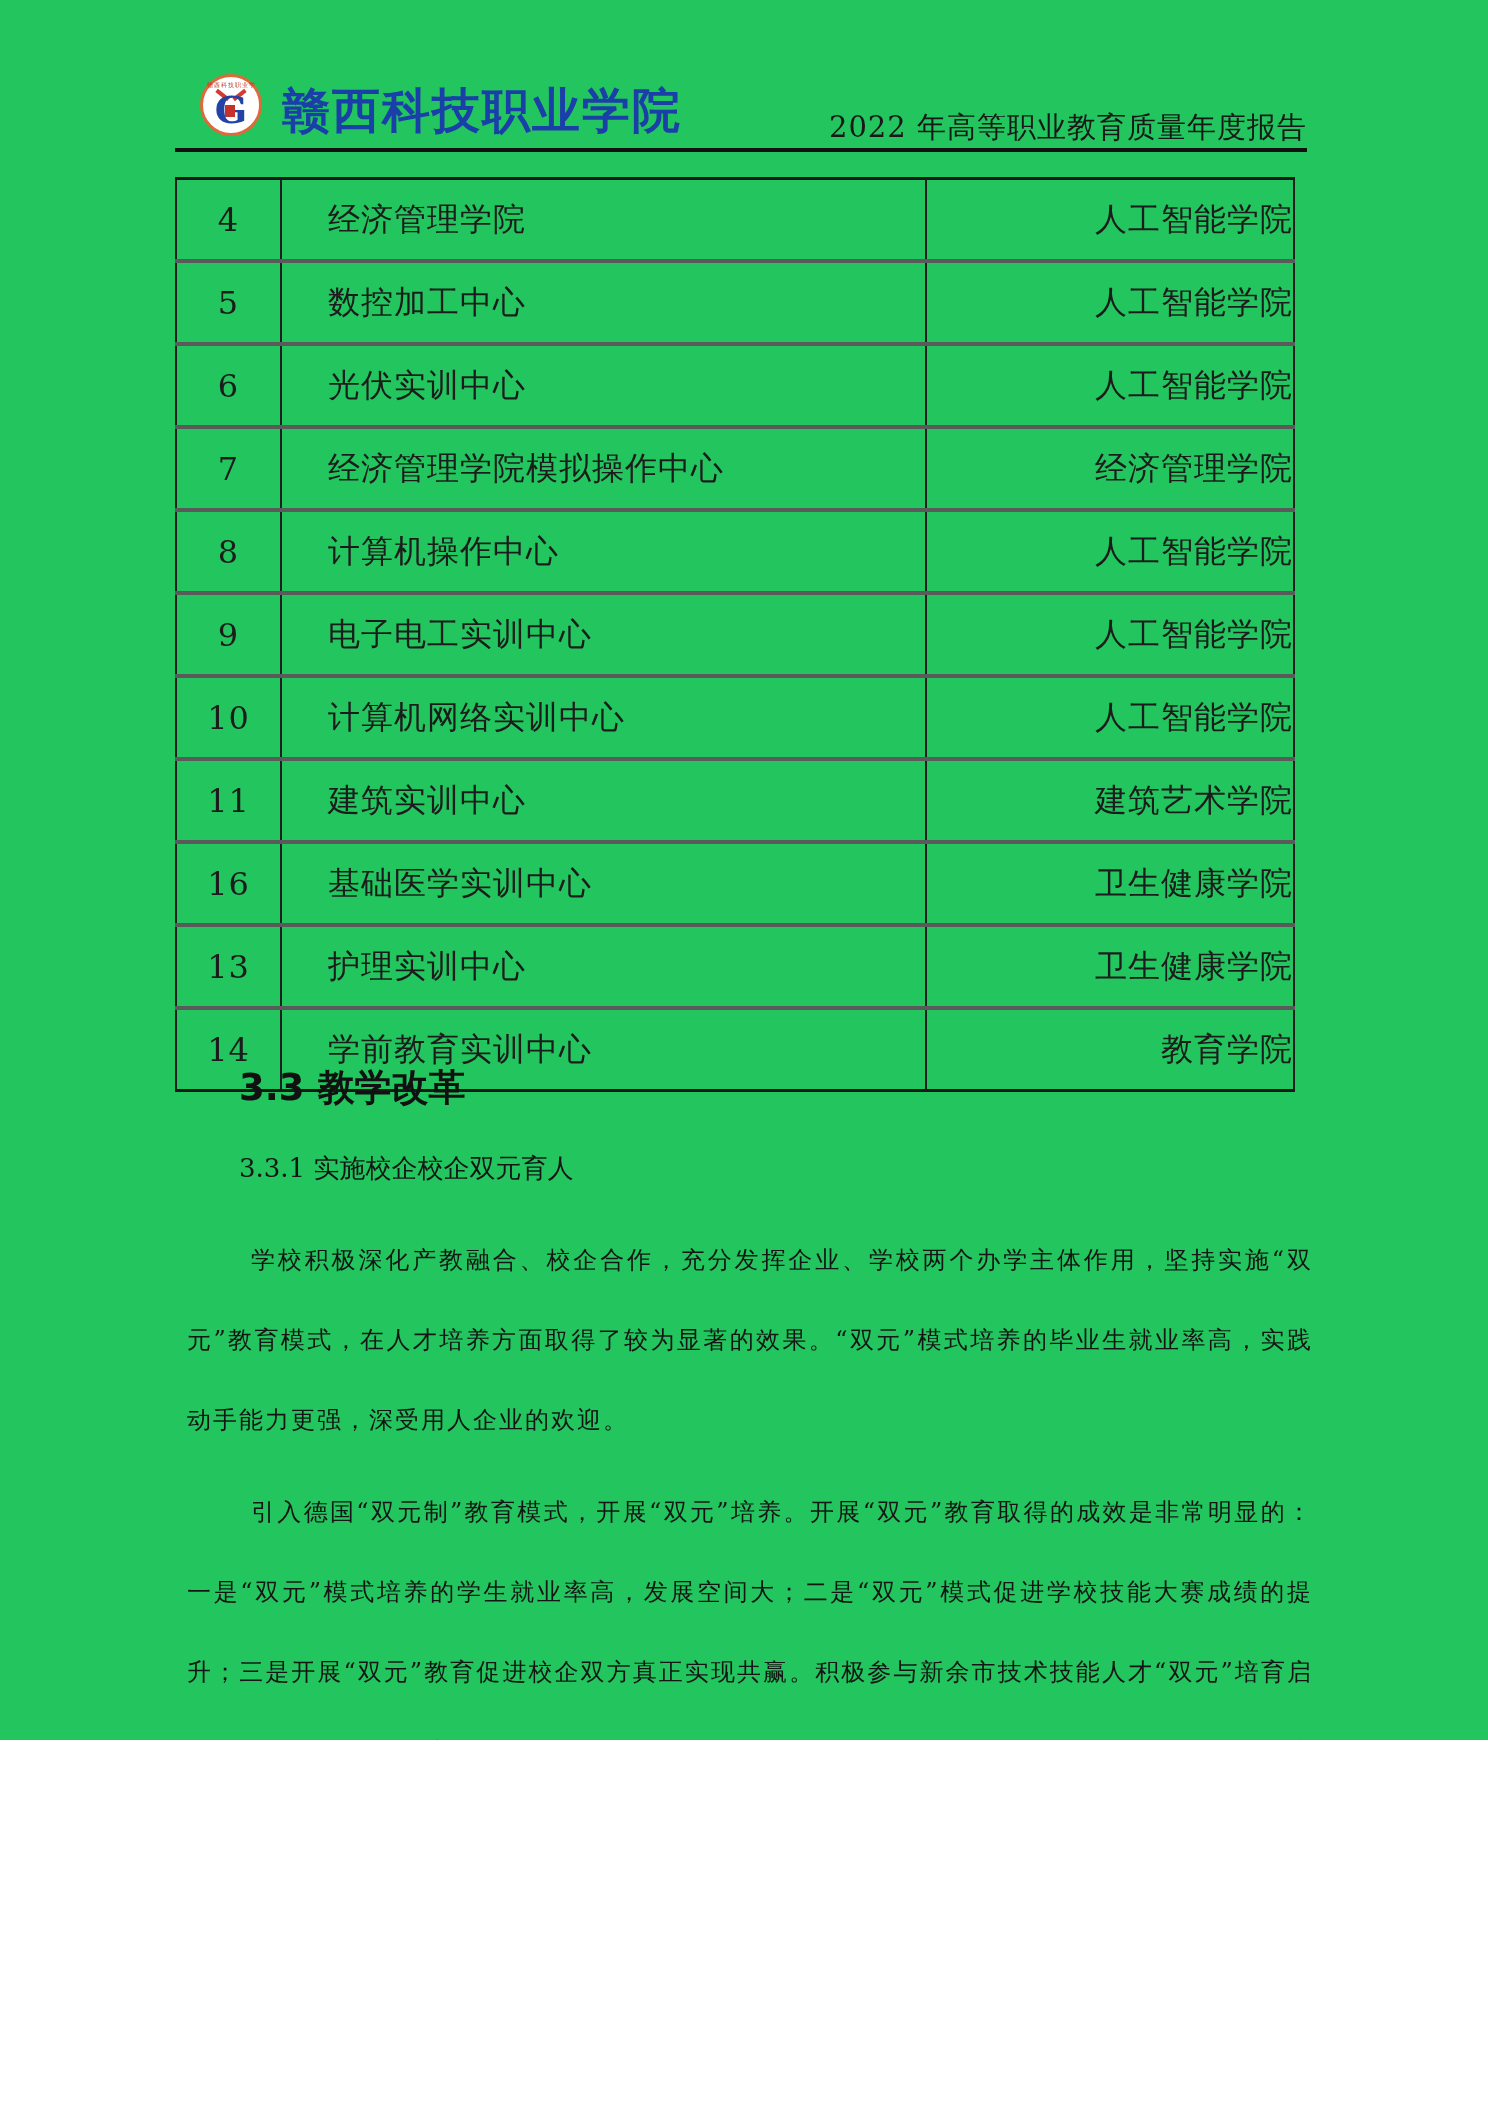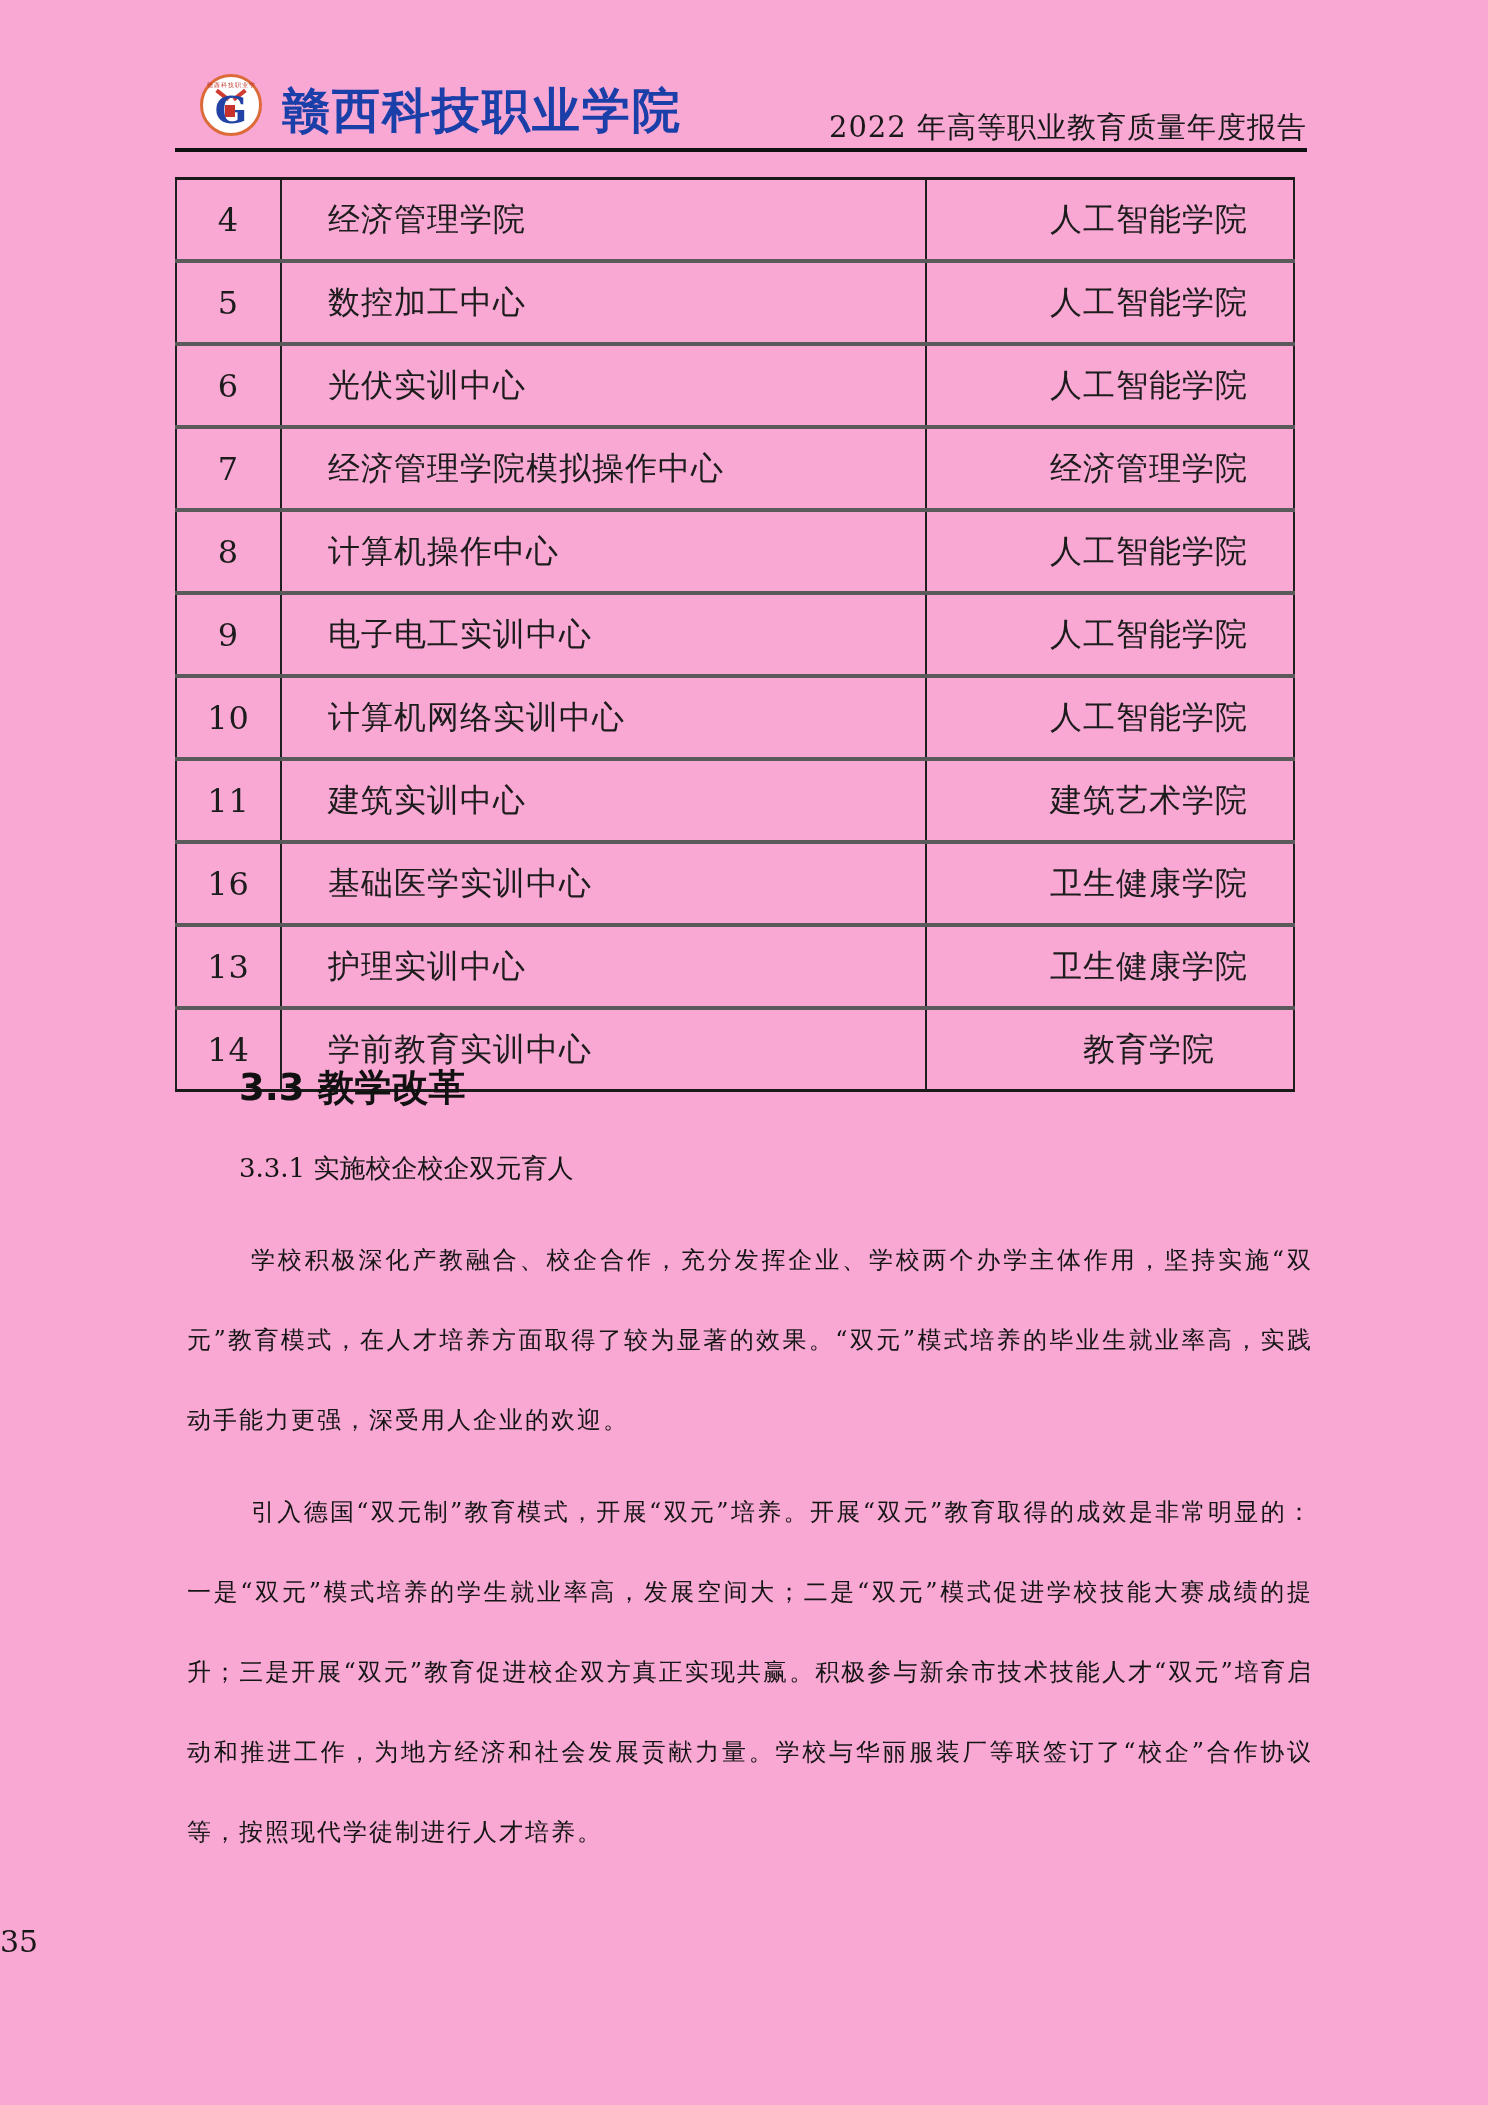--- a/index.html
+++ b/index.html
@@ -4,22 +4,22 @@
 <style>
   html, body { margin: 0; padding: 0; }
   body {
     width: 1488px; height: 2105px;
     background: #ffffff;
     font-family: "DejaVu Serif", "Liberation Serif", serif;
     color: #1c1c1c;
   }
   .page {
     position: relative;
-    width: 1488px; height: 2105px;
-    background: #f9a8d4;
+    width: 1488px; height: 1740px;
+    background: #22c55e;
     overflow: hidden;
   }
 
   
   .logo {
     position: absolute; left: 200px; top: 74px;
     width: 62px; height: 62px;
     border: 3px solid #dd6b3a;
     border-radius: 50%;
     box-sizing: border-box;
@@ -95,21 +95,21 @@
     border-top: 4px solid #5a5a5a;
     border-bottom: 4px solid #5a5a5a;
     padding: 0;
     vertical-align: middle;
     letter-spacing: 1px;
   }
   .train-table tr:first-child td { border-top: 3px solid #1a1a1a; }
   .train-table tr:last-child td  { border-bottom: 3px solid #1a1a1a; }
   .train-table td.c-no  { text-align: center; }
   .train-table td.c-center  { text-align: left; padding-left: 46px; }
-  .train-table td.c-college { text-align: center; padding-left: 78px; }
+  .train-table td.c-college { text-align: right; padding-left: 78px; }
 
   
   .text-block {
     position: absolute; left: 175px; top: 1048px;
     width: 1150px;
   }
   .section-heading {
     margin: 0; padding-left: 64px;
     font-family: "DejaVu Sans", "Liberation Sans", sans-serif;
     font-weight: bold;

